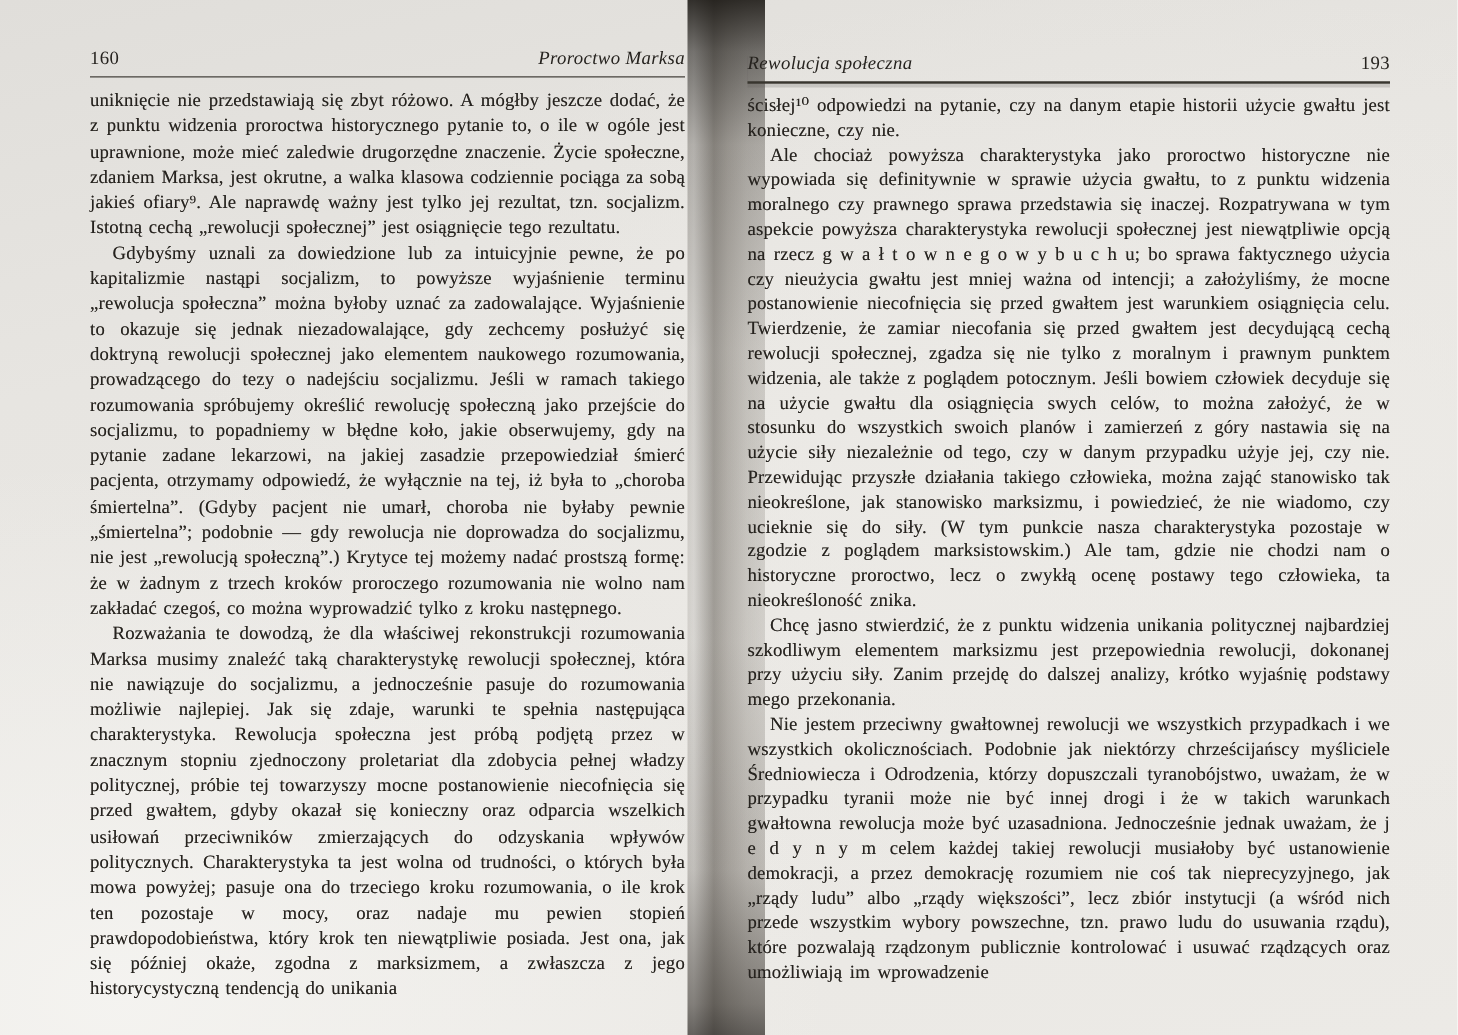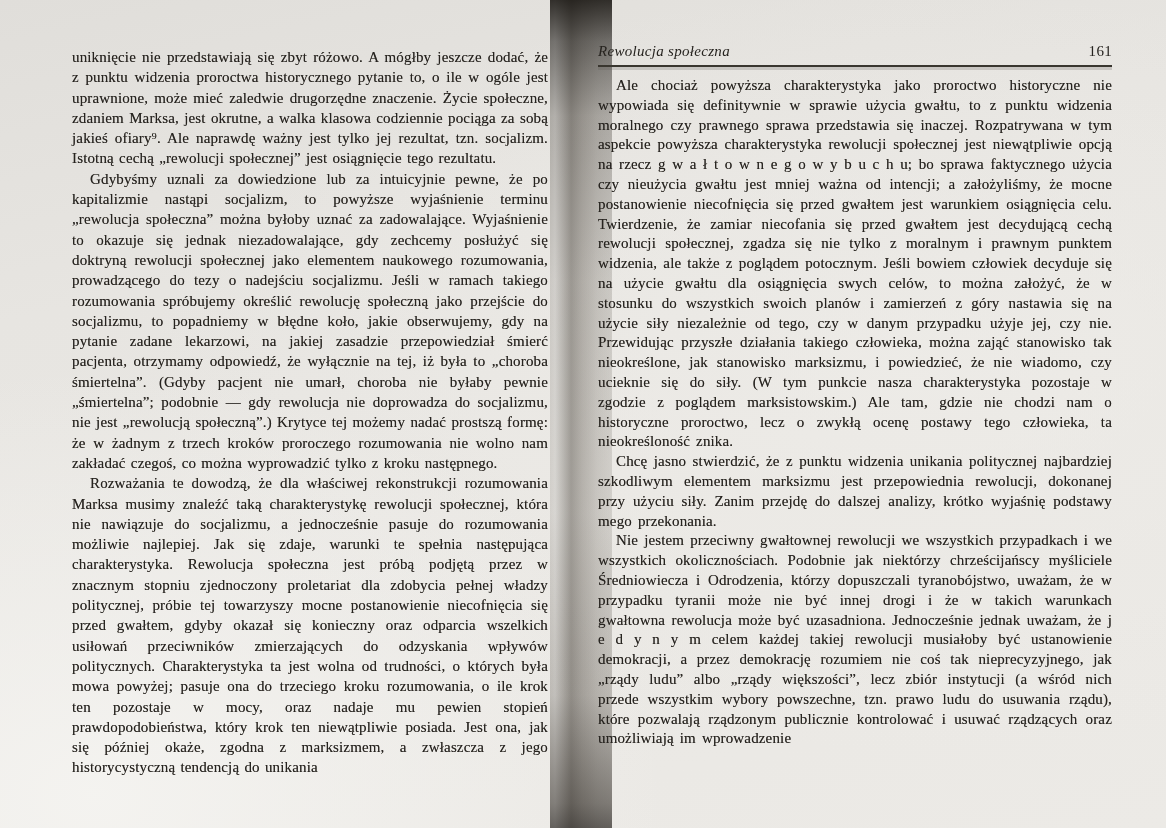--- a/index.html
+++ b/index.html
@@ -37,32 +37,37 @@
   .body p.ind{text-indent:18px;}
 </style>
 </head>
 <body>
 
 <div class="scan">
 
   <div class="gutter"></div>
 
   <div class="page page-left">
+    <div class="pagehead">
+      <span class="pn">160</span>
+      <span class="rh">Proroctwo Marksa</span>
+    </div>
     <div class="body">
       <p>uniknięcie nie przedstawiają się zbyt różowo. A mógłby jeszcze dodać, że z punktu widzenia proroctwa historycznego pytanie to, o ile w ogóle jest uprawnione, może mieć zaledwie drugorzędne znaczenie. Życie społeczne, zdaniem Marksa, jest okrutne, a walka klasowa codziennie pociąga za sobą jakieś ofiary⁹. Ale naprawdę ważny jest tylko jej rezultat, tzn. socjalizm. Istotną cechą „rewolucji społecznej” jest osiągnięcie tego rezultatu.</p>
       <p class="ind">Gdybyśmy uznali za dowiedzione lub za intuicyjnie pewne, że po kapitalizmie nastąpi socjalizm, to powyższe wyjaśnienie terminu „rewolucja społeczna” można byłoby uznać za zadowalające. Wyjaśnienie to okazuje się jednak niezadowalające, gdy zechcemy posłużyć się doktryną rewolucji społecznej jako elementem naukowego rozumowania, prowadzącego do tezy o nadejściu socjalizmu. Jeśli w ramach takiego rozumowania spróbujemy określić rewolucję społeczną jako przejście do socjalizmu, to popadniemy w błędne koło, jakie obserwujemy, gdy na pytanie zadane lekarzowi, na jakiej zasadzie przepowiedział śmierć pacjenta, otrzymamy odpowiedź, że wyłącznie na tej, iż była to „choroba śmiertelna”. (Gdyby pacjent nie umarł, choroba nie byłaby pewnie „śmiertelna”; podobnie — gdy rewolucja nie doprowadza do socjalizmu, nie jest „rewolucją społeczną”.) Krytyce tej możemy nadać prostszą formę: że w żadnym z trzech kroków proroczego rozumowania nie wolno nam zakładać czegoś, co można wyprowadzić tylko z kroku następnego.</p>
       <p class="ind">Rozważania te dowodzą, że dla właściwej rekonstrukcji rozumowania Marksa musimy znaleźć taką charakterystykę rewolucji społecznej, która nie nawiązuje do socjalizmu, a jednocześnie pasuje do rozumowania możliwie najlepiej. Jak się zdaje, warunki te spełnia następująca charakterystyka. Rewolucja społeczna jest próbą podjętą przez w znacznym stopniu zjednoczony proletariat dla zdobycia pełnej władzy politycznej, próbie tej towarzyszy mocne postanowienie niecofnięcia się przed gwałtem, gdyby okazał się konieczny oraz odparcia wszelkich usiłowań przeciwników zmierzających do odzyskania wpływów politycznych. Charakterystyka ta jest wolna od trudności, o których była mowa powyżej; pasuje ona do trzeciego kroku rozumowania, o ile krok ten pozostaje w mocy, oraz nadaje mu pewien stopień prawdopodobieństwa, który krok ten niewątpliwie posiada. Jest ona, jak się później okaże, zgodna z marksizmem, a zwłaszcza z jego historycystyczną tendencją do unikania</p>
     </div>
   </div>
 
   <div class="page page-right">
     <div class="pagehead">
       <span class="rh">Rewolucja społeczna</span>
-      <span class="pn">161</span>
+      <span class="pn">193</span>
     </div>
     <div class="body">
+      <p>ścisłej¹⁰ odpowiedzi na pytanie, czy na danym etapie historii użycie gwałtu jest konieczne, czy nie.</p>
       <p class="ind">Ale chociaż powyższa charakterystyka jako proroctwo historyczne nie wypowiada się definitywnie w sprawie użycia gwałtu, to z punktu widzenia moralnego czy prawnego sprawa przedstawia się inaczej. Rozpatrywana w tym aspekcie powyższa charakterystyka rewolucji społecznej jest niewątpliwie opcją na rzecz g w a ł t o w n e g o   w y b u c h u; bo sprawa faktycznego użycia czy nieużycia gwałtu jest mniej ważna od intencji; a założyliśmy, że mocne postanowienie niecofnięcia się przed gwałtem jest warunkiem osiągnięcia celu. Twierdzenie, że zamiar niecofania się przed gwałtem jest decydującą cechą rewolucji społecznej, zgadza się nie tylko z moralnym i prawnym punktem widzenia, ale także z poglądem potocznym. Jeśli bowiem człowiek decyduje się na użycie gwałtu dla osiągnięcia swych celów, to można założyć, że w stosunku do wszystkich swoich planów i zamierzeń z góry nastawia się na użycie siły niezależnie od tego, czy w danym przypadku użyje jej, czy nie. Przewidując przyszłe działania takiego człowieka, można zająć stanowisko tak nieokreślone, jak stanowisko marksizmu, i powiedzieć, że nie wiadomo, czy ucieknie się do siły. (W tym punkcie nasza charakterystyka pozostaje w zgodzie z poglądem marksistowskim.) Ale tam, gdzie nie chodzi nam o historyczne proroctwo, lecz o zwykłą ocenę postawy tego człowieka, ta nieokreśloność znika.</p>
       <p class="ind">Chcę jasno stwierdzić, że z punktu widzenia unikania politycznej najbardziej szkodliwym elementem marksizmu jest przepowiednia rewolucji, dokonanej przy użyciu siły. Zanim przejdę do dalszej analizy, krótko wyjaśnię podstawy mego przekonania.</p>
       <p class="ind">Nie jestem przeciwny gwałtownej rewolucji we wszystkich przypadkach i we wszystkich okolicznościach. Podobnie jak niektórzy chrześcijańscy myśliciele Średniowiecza i Odrodzenia, którzy dopuszczali tyranobójstwo, uważam, że w przypadku tyranii może nie być innej drogi i że w takich warunkach gwałtowna rewolucja może być uzasadniona. Jednocześnie jednak uważam, że j e d y n y m   celem każdej takiej rewolucji musiałoby być ustanowienie demokracji, a przez demokrację rozumiem nie coś tak nieprecyzyjnego, jak „rządy ludu” albo „rządy większości”, lecz zbiór instytucji (a wśród nich przede wszystkim wybory powszechne, tzn. prawo ludu do usuwania rządu), które pozwalają rządzonym publicznie kontrolować i usuwać rządzących oraz umożliwiają im wprowadzenie</p>
     </div>
   </div>
 
 </div>
 
 </body></html>

